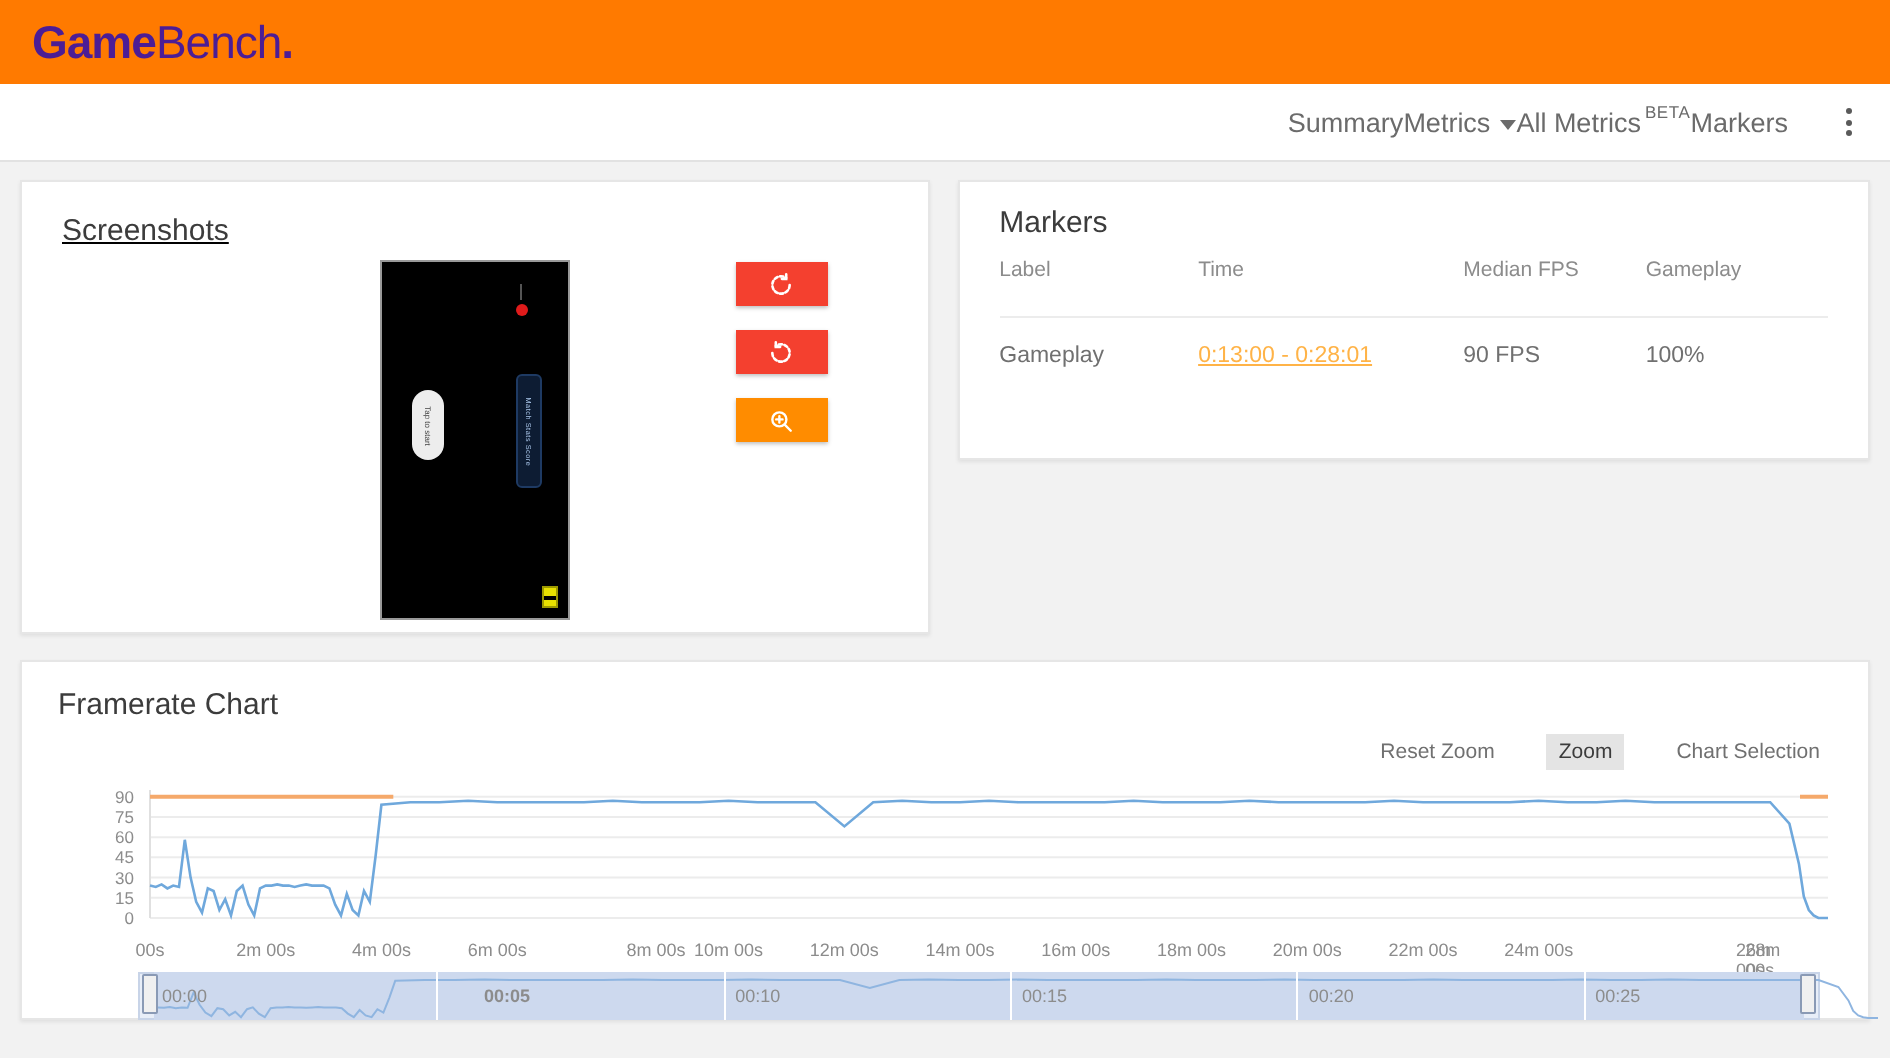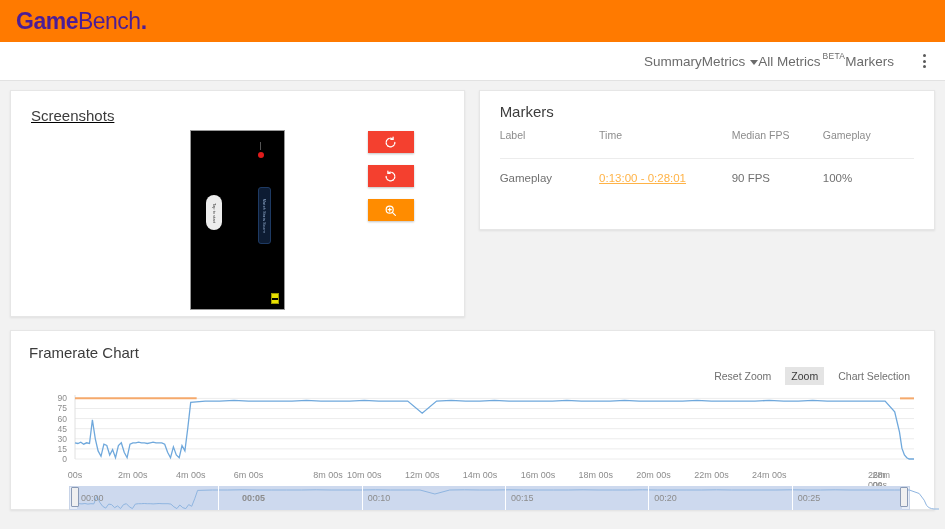--- a/index.html
+++ b/index.html
@@ -109,21 +109,21 @@
     padding: 4px 0 17px 0; border-bottom: 1px solid #ececec;
   }
   .mtable td { font-size: 11.5px; color: #707070; padding: 13px 0 0 0; }
   .mlink { color: #ffb347; text-decoration: underline; cursor: pointer; }
   .col-label { width: 24%; }
   .col-time { width: 32%; }
   .col-mfps { width: 22%; }
 
   
   .chartcard { margin-top: 13px; width: 925px; height: 180px; padding: 13px 18px 0 18px; }
-  .chart-controls { display: flex; justify-content: flex-end; gap: 8px; margin-top: 6px; }
+  .chart-controls { display: flex; justify-content: flex-end; gap: 20px; margin-top: 6px; }
   .cbtn { font-size: 10.5px; color: #707070; padding: 3px 6px; cursor: pointer; white-space: nowrap; }
   .cbtn.active { background: #e4e4e4; color: #3c3c3c; }
   .plot-wrap { position: relative; margin-top: 6px; }
   .plot-svg { display: block; }
   .xaxis { position: relative; height: 14px; margin-left: 46px; margin-right: 6px; }
   .xtick { position: absolute; font-size: 9px; color: #8c8c8c; transform: translateX(-50%); top: 1px; }
   .brush { position: relative; margin-left: 40px; margin-right: 6px; height: 24px; margin-top: 3px; }
   .brush-bg { position: absolute; inset: 0; background: #e8eef8; border: 1px solid #c8d4e8; }
   .brush-sel { position: absolute; top: 0; bottom: 0; left: 8px; right: 8px; background: #cdd9ee; }
   .brush-handle {

